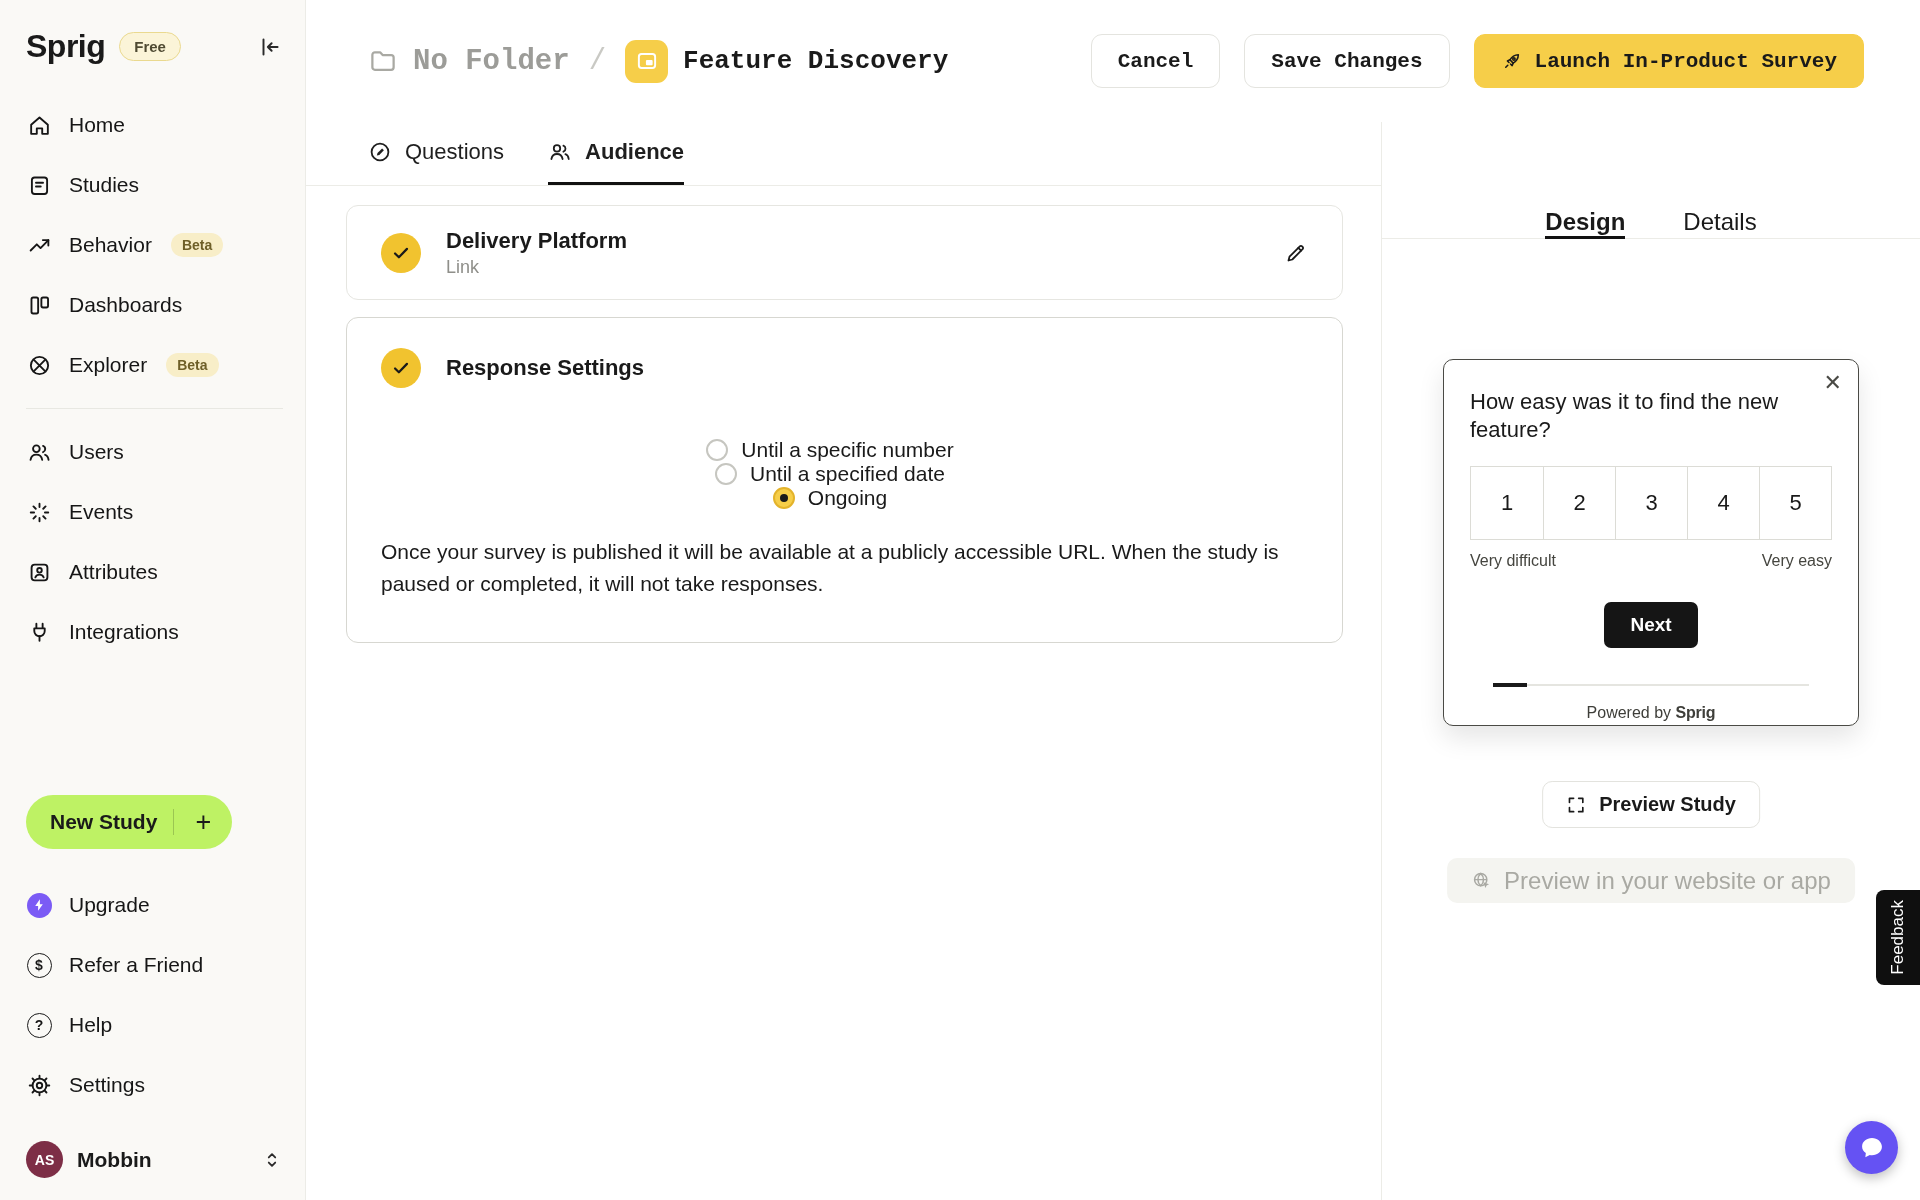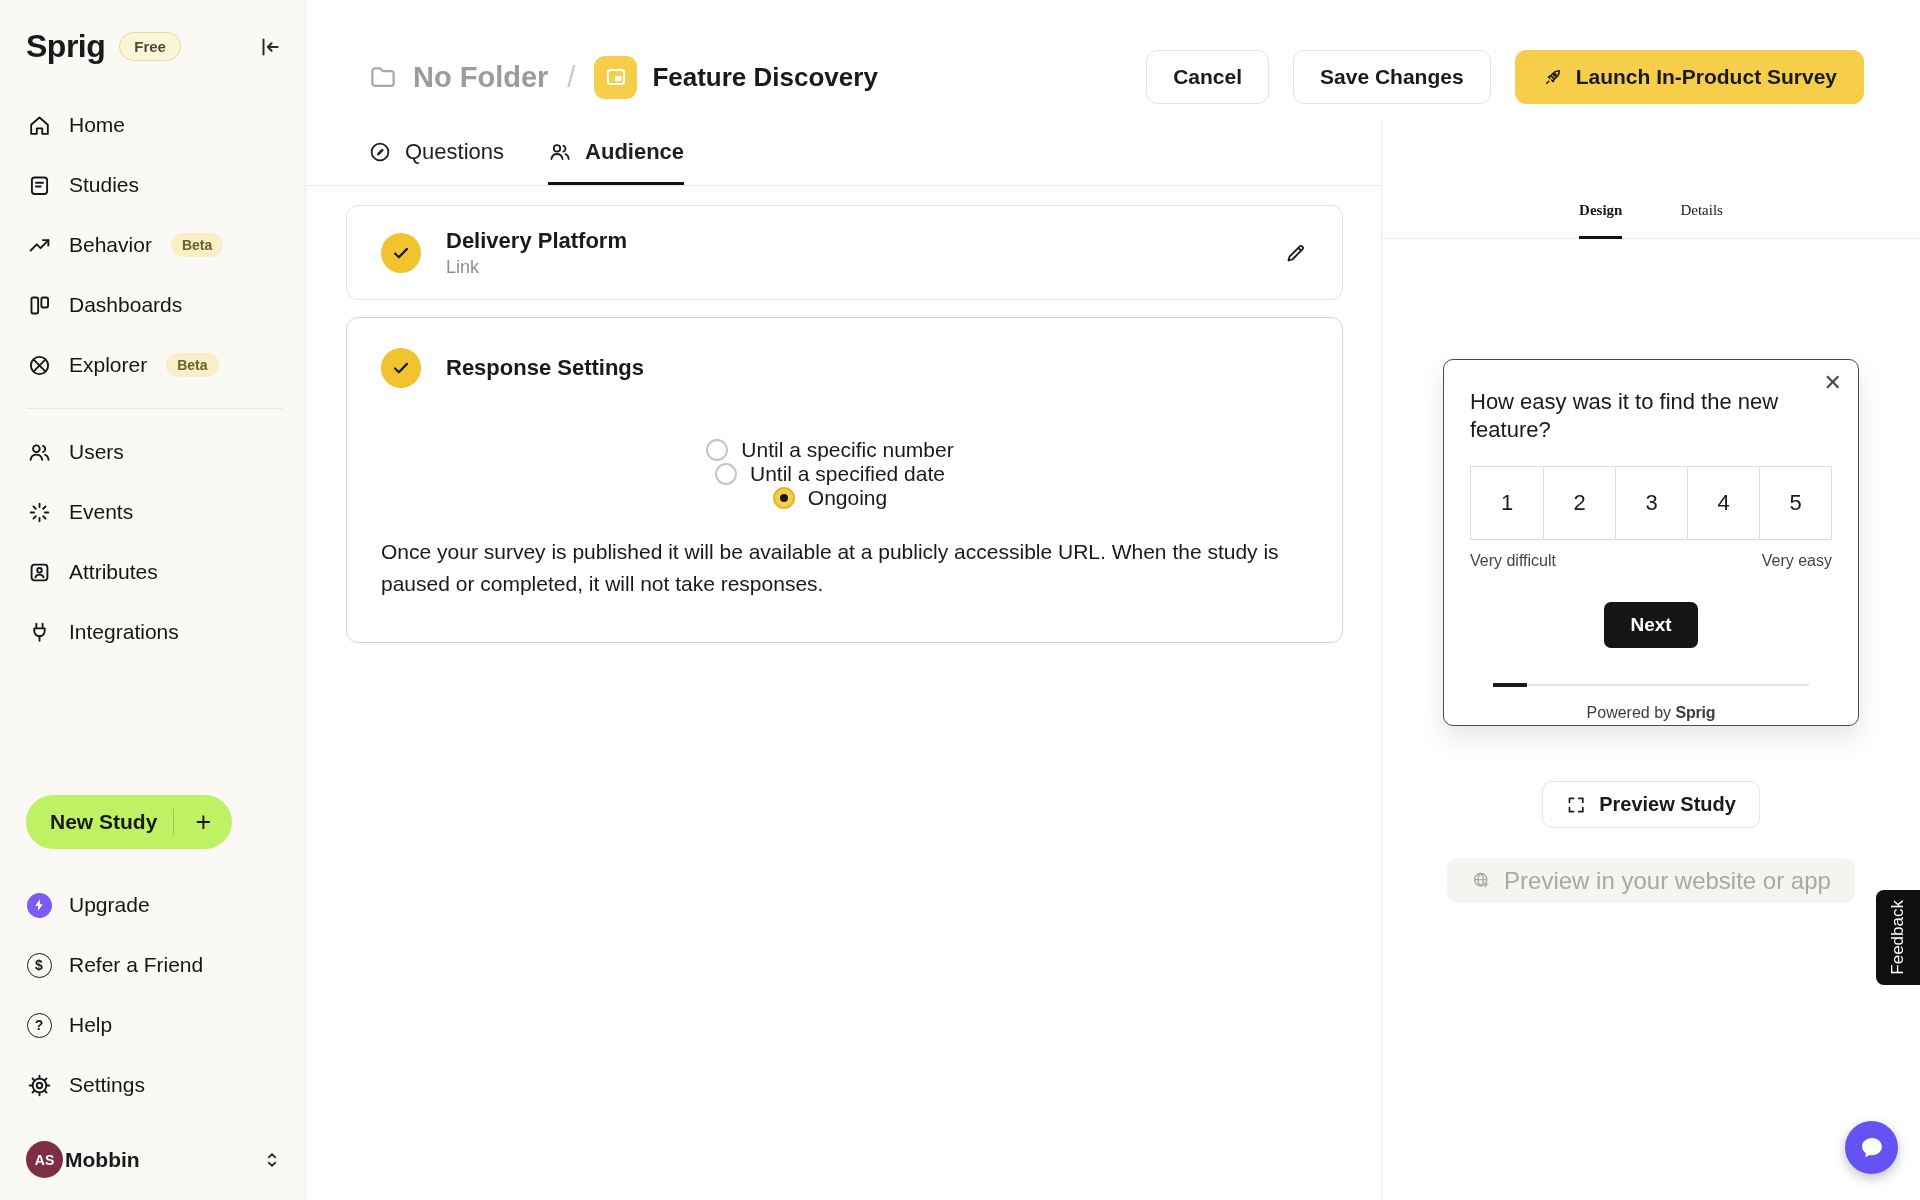--- a/index.html
+++ b/index.html
@@ -24,29 +24,29 @@
   .sb-divider { height:1px; background:#E8E8E2; margin:13px 0; }
   .sb-spacer { flex:1; }
   .new-study { display:flex; align-items:center; background:#bef264; border-radius:999px; height:54px;
                width:fit-content; padding:0 12px 0 24px; font-size:21px; font-weight:600; cursor:pointer; }
   .ns-divider { width:1px; height:26px; background:rgba(0,0,0,0.18); margin:0 12px 0 16px; }
   .ns-plus { font-size:27px; font-weight:500; width:34px; height:34px; display:flex; align-items:center; justify-content:center; cursor:pointer; }
   .footer-nav { margin-top:26px; }
   .circle-glyph { width:25px; height:25px; border:1.9px solid #1a1a1a; border-radius:50%; display:flex;
                   align-items:center; justify-content:center; font-size:14px; font-weight:700; }
   .upgrade-circle { width:25px; height:25px; border-radius:50%; background:#7B5BF5; display:flex; align-items:center; justify-content:center; }
-  .account { display:flex; align-items:center; gap:2px; margin-top:26px; cursor:pointer; }
+  .account { display:flex; align-items:center; gap:14px; margin-top:26px; cursor:pointer; }
   .avatar { width:37px; height:37px; border-radius:50%; background:#7D2E46; color:#fff; font-size:14px; font-weight:700;
             display:flex; align-items:center; justify-content:center; }
   .acc-name { font-size:21px; font-weight:600; }
   .updown { margin-left:auto; display:flex; color:#2a2a2a; }
 
   
-  .header { position:absolute; left:306px; top:16px; width:1614px; height:122px; display:flex; align-items:center;
-            padding:0 56px 0 62px; background:#fff; }
+  .header { position:absolute; left:306px; top:0; width:1614px; height:122px; display:flex; align-items:center;
+            padding:0 56px 0 62px; background:#fff;font-family:Liberation Mono, monospace; }
   .crumb { display:flex; align-items:center; gap:15px; }
   .folder-ic { color:#A9A9A3; display:flex; }
   .crumb-folder { font-size:29px; font-weight:600; color:#9C9C98; }
   .crumb-sep { font-size:29px; color:#C9C9C4; font-weight:400; margin:0 4px; }
   .app-ic { width:43px; height:43px; border-radius:11px; background:#F6CE49; display:flex; align-items:center; justify-content:center; }
   .page-title { font-size:26px; font-weight:700; }
   .actions { margin-left:auto; display:flex; gap:24px; }
   .btn { height:54px; border-radius:11px; font-size:21px; font-weight:600; padding:0 26px; background:#fff;
          border:1px solid #E4E4DF; display:flex; align-items:center; gap:12px; cursor:pointer;
          font-family:inherit; color:#1a1a1a; }
@@ -73,21 +73,21 @@
   .radio-opt { display:flex; align-items:center; gap:13px; font-size:21px; margin-right:38px; cursor:pointer; }
   .radio { width:22px; height:22px; border-radius:50%; border:2px solid #C6C6C0; background:#fff; flex-shrink:0; position:relative; }
   .radio.selected { border:2px solid #E3B32B; background:#F6CE49; }
   .radio.selected::after { content:""; position:absolute; left:50%; top:50%; width:8px; height:8px; border-radius:50%;
                            background:#1a1a1a; transform:translate(-50%,-50%); }
   .resp-desc { margin-top:26px; font-size:21px; line-height:32px; color:#1a1a1a; max-width:940px; }
 
   
   .rightpanel { position:absolute; left:1382px; top:122px; width:538px; height:1078px; background:#fff; }
   .panel-tabs { height:117px; display:flex; align-items:flex-end; justify-content:center; gap:58px; border-bottom:1px solid #ECECE7; }
-  .ptab { padding-bottom:17px; font-size:15px; font-weight:500; border-bottom:3px solid transparent; margin-bottom:-1px; cursor:pointer;font-family:Liberation Serif, serif; }
+  .ptab { font-size:24px; font-weight:500; border-bottom:3px solid transparent; margin-bottom:-1px; cursor:pointer; }
   .ptab.active { font-weight:700; border-bottom-color:#111; }
 
   .survey-card { position:absolute; left:61px; top:237px; width:416px; height:367px; background:#fff;
                  border:1px solid #4A4A45; border-radius:10px; box-shadow:0 12px 26px rgba(0,0,0,0.10); padding:28px 26px 0; }
   .sc-close { position:absolute; right:16px; top:10px; background:none; border:none; font-size:22px; color:#4a4a45; cursor:pointer; font-family:inherit; }
   .sc-question { font-size:22px; font-weight:500; line-height:28px; padding-right:34px; }
   .scale { display:grid; grid-template-columns:repeat(5,1fr); border:1px solid #DCDCD6; margin-top:22px; }
   .scale-cell { height:72px; display:flex; align-items:center; justify-content:center; font-size:22px; cursor:pointer;
                 border-left:1px solid #DCDCD6; background:#fff; }
   .scale-cell:first-child { border-left:none; }

